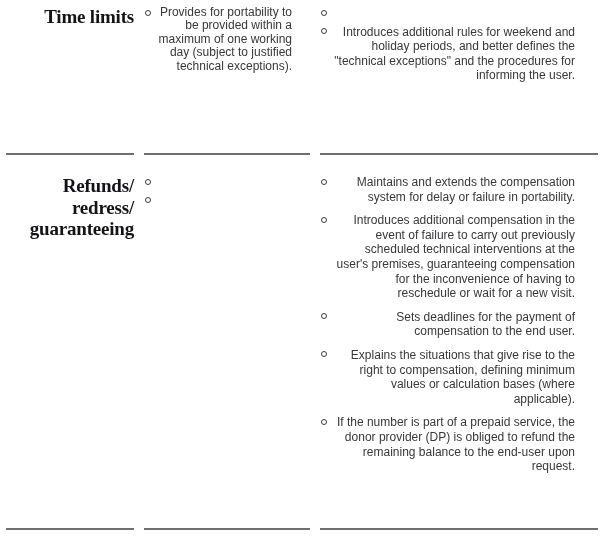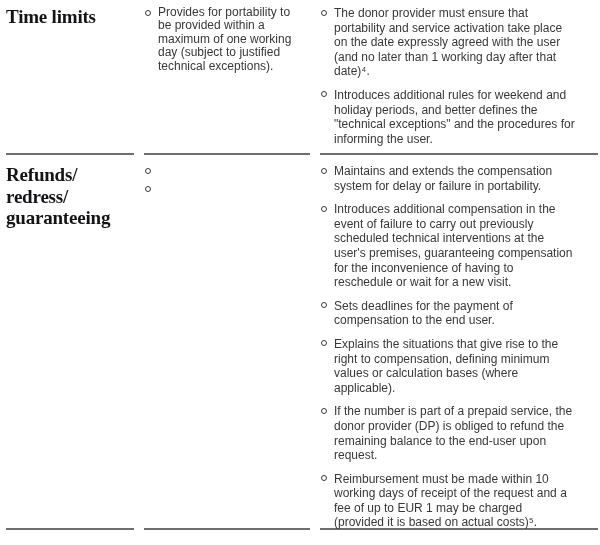--- a/index.html
+++ b/index.html
@@ -10,33 +10,34 @@
   body {
     width: 600px;
     height: 545px;
     overflow: hidden;
     font-family: "Liberation Sans", sans-serif;
     color: #353537;
   }
   .page {
     padding-top: 6px;
     box-sizing: border-box;
+    text-align: right;
   }
   .row {
     display: grid;
     grid-template-columns: 128px 166px 278px;
     column-gap: 10px;
     padding-left: 6px;
   }
   .cell {
     box-sizing: border-box;
     border-bottom: 2px solid #6f6f71;
   }
   .row1 .cell { height: 149px; }
-  .row2 .cell { height: 375px; padding-top: 9px; }
+  .row2 .cell { height: 375px; padding-top: 20px; }
 
   .row-label {
     margin: 0;
     font-family: "Liberation Serif", serif;
     font-weight: 700;
     font-size: 19px;
     line-height: 21.5px;
     letter-spacing: -0.2px;
     color: #141418;
   }
@@ -82,21 +83,20 @@
     </div>
     <div class="cell mid-cell">
       <div class="bullet-item">
         <span class="bullet"></span>
         <p class="bullet-text">Provides for portability to be provided within a maximum of one working day (subject to justified technical exceptions).</p>
       </div>
     </div>
     <div class="cell right-cell">
       <div class="bullet-item">
         <span class="bullet"></span>
-        <p class="bullet-text">The donor provider must ensure that portability and service activation take place on the date expressly agreed with the user (and no later than 1 working day after that date)⁴.</p>
       </div>
       <div class="bullet-item">
         <span class="bullet"></span>
         <p class="bullet-text">Introduces additional rules for weekend and holiday periods, and better defines the "technical exceptions" and the procedures for informing the user.</p>
       </div>
     </div>
   </section>
 
   <section class="row row2">
     <div class="cell label-cell">
@@ -128,20 +128,16 @@
         <p class="bullet-text">Sets deadlines for the payment of compensation to the end user.</p>
       </div>
       <div class="bullet-item">
         <span class="bullet"></span>
         <p class="bullet-text">Explains the situations that give rise to the right to compensation, defining minimum values or calculation bases (where applicable).</p>
       </div>
       <div class="bullet-item">
         <span class="bullet"></span>
         <p class="bullet-text">If the number is part of a prepaid service, the donor provider (DP) is obliged to refund the remaining balance to the end-user upon request.</p>
       </div>
-      <div class="bullet-item">
-        <span class="bullet"></span>
-        <p class="bullet-text">Reimbursement must be made within 10 working days of receipt of the request and a fee of up to EUR 1 may be charged (provided it is based on actual costs)⁵.</p>
-      </div>
     </div>
   </section>
 
 </div>
 
 </body></html>

